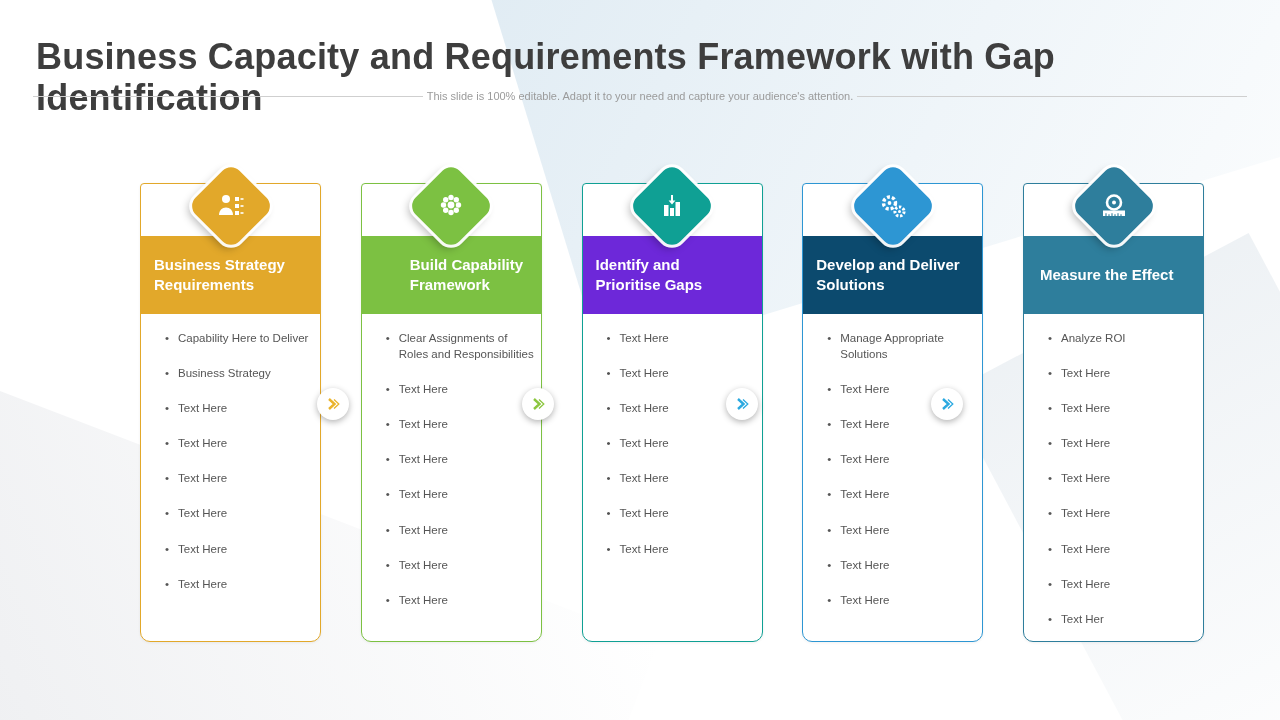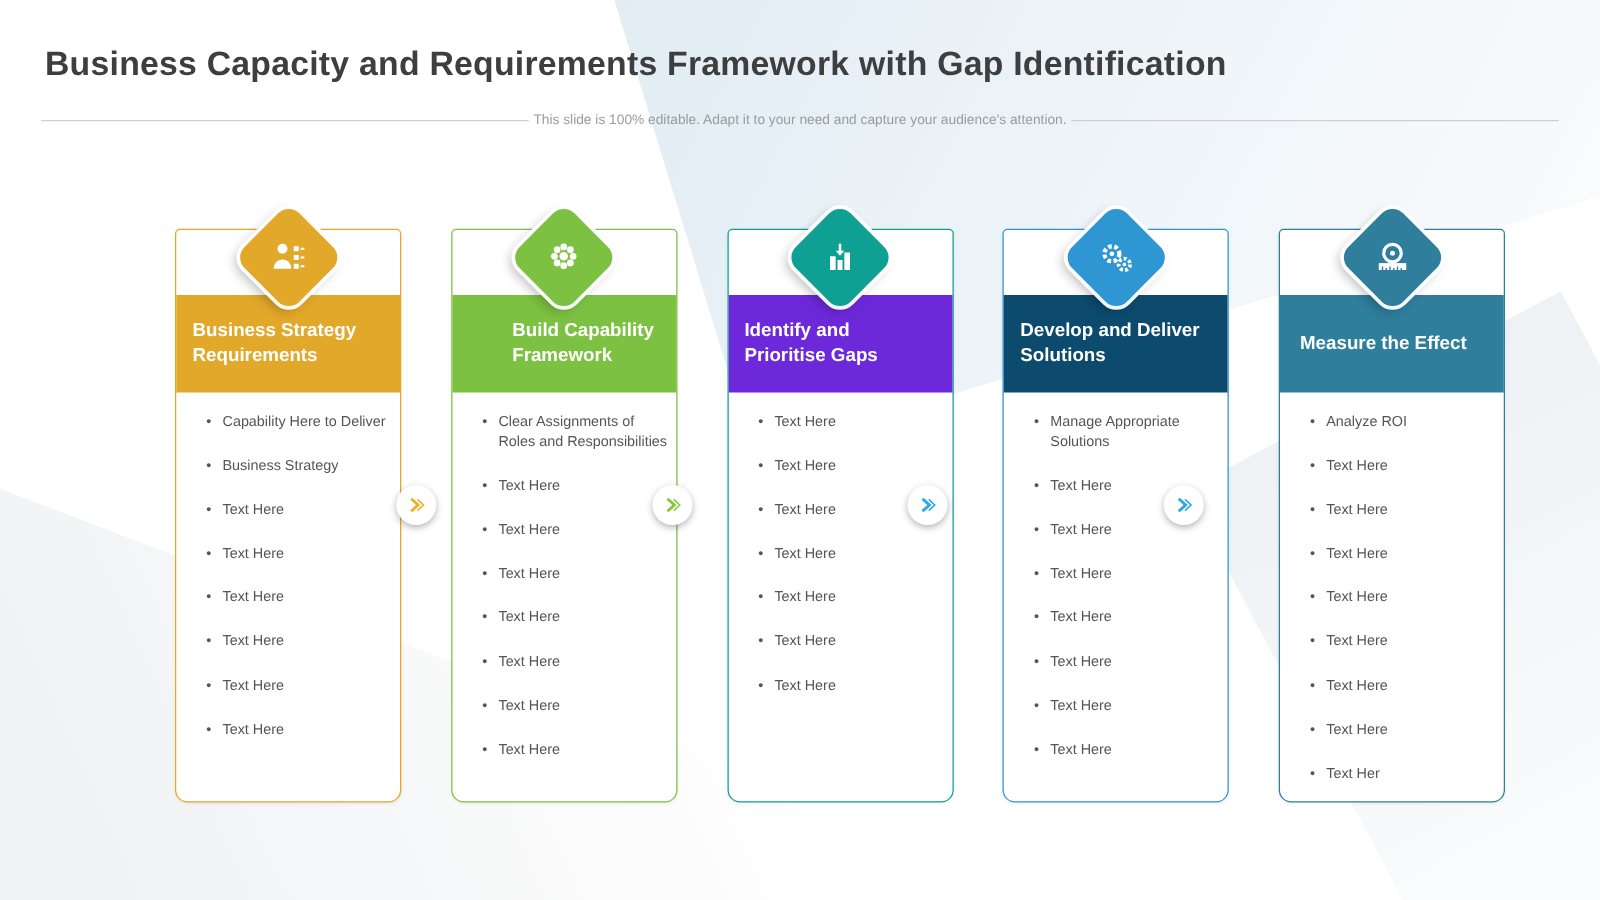--- a/index.html
+++ b/index.html
@@ -8,21 +8,21 @@
 
   
   .bg-shape { position:absolute; pointer-events:none; }
   .bg-top-right { width:980px; height:420px; top:-190px; right:-220px; transform:rotate(-17deg);
     background:linear-gradient(135deg, rgba(199,220,234,0.55), rgba(240,246,250,0)); }
   .bg-bottom-left { width:760px; height:520px; bottom:-290px; left:-170px; transform:rotate(21deg);
     background:linear-gradient(45deg, rgba(210,213,219,0.5), rgba(242,242,244,0)); }
   .bg-right-strip { width:340px; height:560px; right:-120px; top:280px; transform:rotate(-28deg);
     background:linear-gradient(180deg, rgba(206,217,226,0.35), rgba(245,247,249,0)); }
 
-  .title { position:absolute; left:36px; top:36px; width:1212px; font-size:27px; font-weight:bold;
+  .title { position:absolute; left:36px; top:36px; width:1212px; font-size:36px; font-weight:bold;
     color:#3e3e3e; letter-spacing:0.2px; line-height:1.15; }
 
   .subtitle-row { position:absolute; left:33px; right:33px; top:90px; display:flex; align-items:center; gap:4px; }
   .subtitle-line { flex:1; height:1px; background:#cfcfcf; }
   .subtitle { font-size:11px; color:#9b9b9b; white-space:nowrap; }
 
   .cards { position:absolute; left:140px; top:183px; width:1064px; height:459px;
     display:flex; justify-content:space-between; }
 
   .card { position:relative; width:181px; background:#ffffff; border:1px solid #999;

